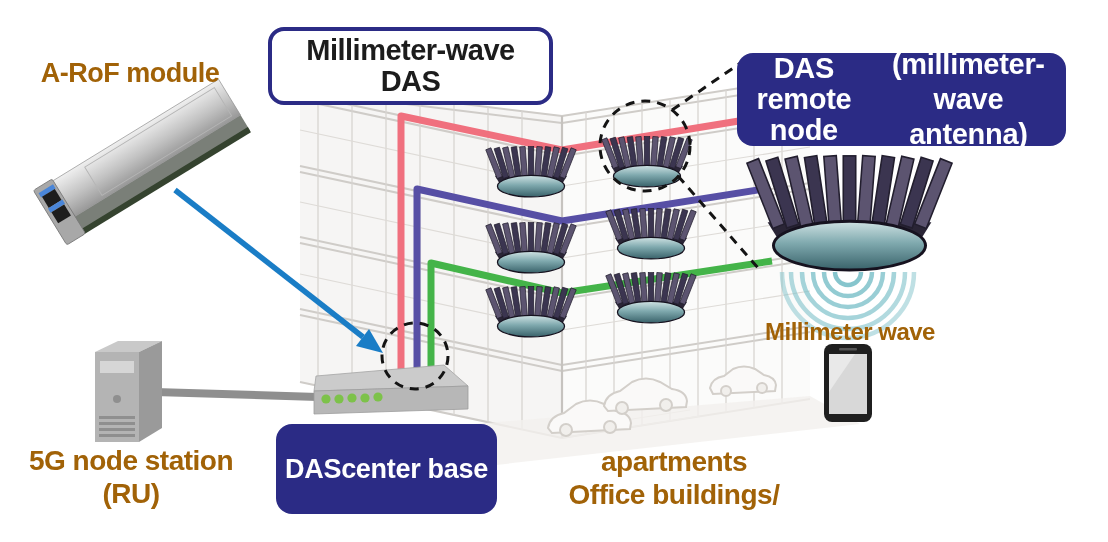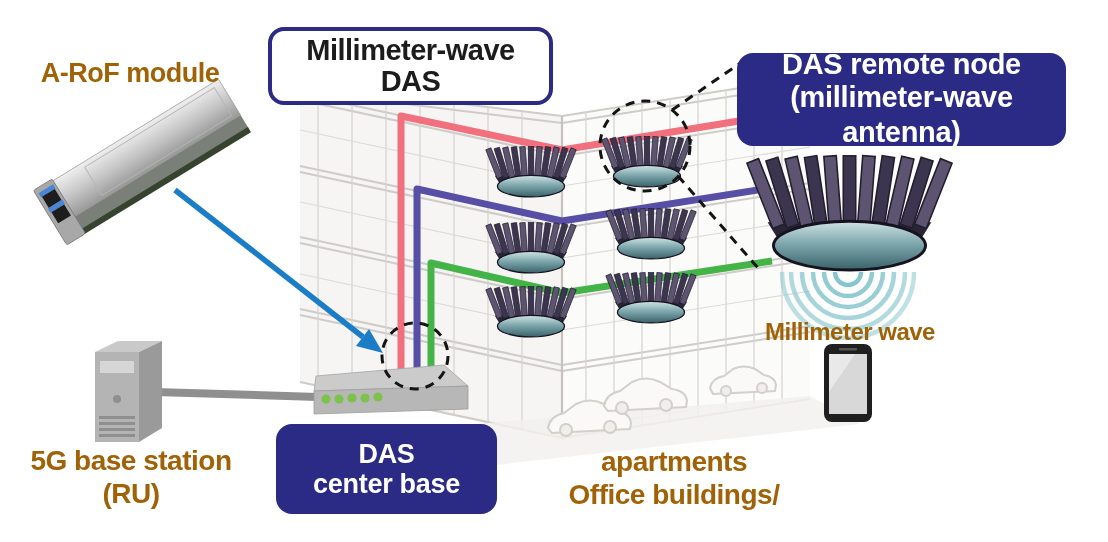--- a/index.html
+++ b/index.html
@@ -2,21 +2,21 @@
 <html><head>
 <meta charset="utf-8">
 <style>
   html,body{margin:0;padding:0;background:#ffffff;}
   #stage{position:relative;width:1108px;height:542px;background:#ffffff;overflow:hidden;
          font-family:"Liberation Sans","DejaVu Sans",sans-serif;}
   #scene-svg{position:absolute;left:0;top:0;}
   .label{position:absolute;font-weight:700;color:#a16207;text-align:center;
          letter-spacing:-0.5px;line-height:1.15;}
   .navy-box{position:absolute;background:#2b2b85;color:#ffffff;border-radius:16px;
-            display:flex;flex-direction:column;align-items:center;justify-content:center;
+            display:flex;flex-direction:row;align-items:center;justify-content:center;
             font-weight:700;text-align:center;letter-spacing:-0.3px;}
   .outline-box{position:absolute;background:#ffffff;border:4px solid #2b2b85;border-radius:16px;
                display:flex;flex-direction:column;align-items:center;justify-content:center;
                font-weight:700;color:#1c1c1c;text-align:center;letter-spacing:-0.5px;}
   .t29{font-size:29px;line-height:1.08;}
   .t27{font-size:27px;line-height:1.12;}
   .t28{font-size:28px;line-height:1.18;}
   .t24{font-size:24px;}
   .sub{font-size:29px;line-height:1.2;}
 </style>
@@ -172,21 +172,21 @@
     <div class="t29">DAS remote node</div>
     <div class="sub">(millimeter-wave antenna)</div>
   </div>
 
   <div class="navy-box t27" style="left:276px;top:424px;width:221px;height:90px;">
     <div>DAS</div>
     <div>center base</div>
   </div>
 
   <div class="label t28" style="left:10px;top:444px;width:242px;">
-    <div>5G base station</div>
+    <div>5G node station</div>
     <div>(RU)</div>
   </div>
 
   <div class="label t28" style="left:543px;top:445px;width:262px;">
     <div>apartments</div>
     <div>Office buildings/</div>
   </div>
 
   <div class="label t24" style="left:752px;top:296px;width:196px;margin-top:22px;">Millimeter wave</div>
 

